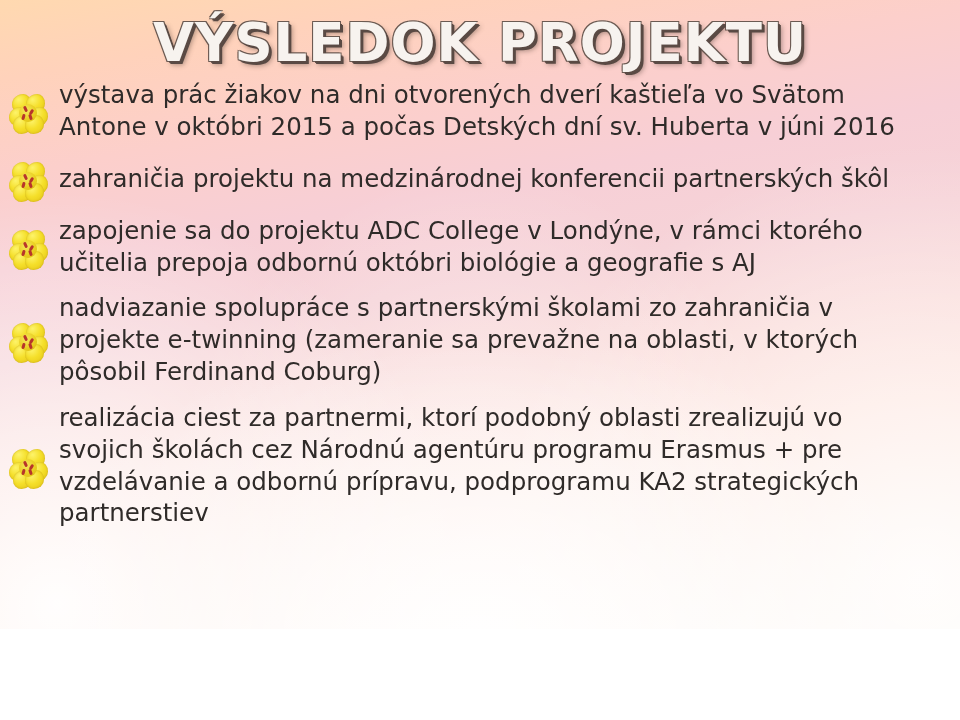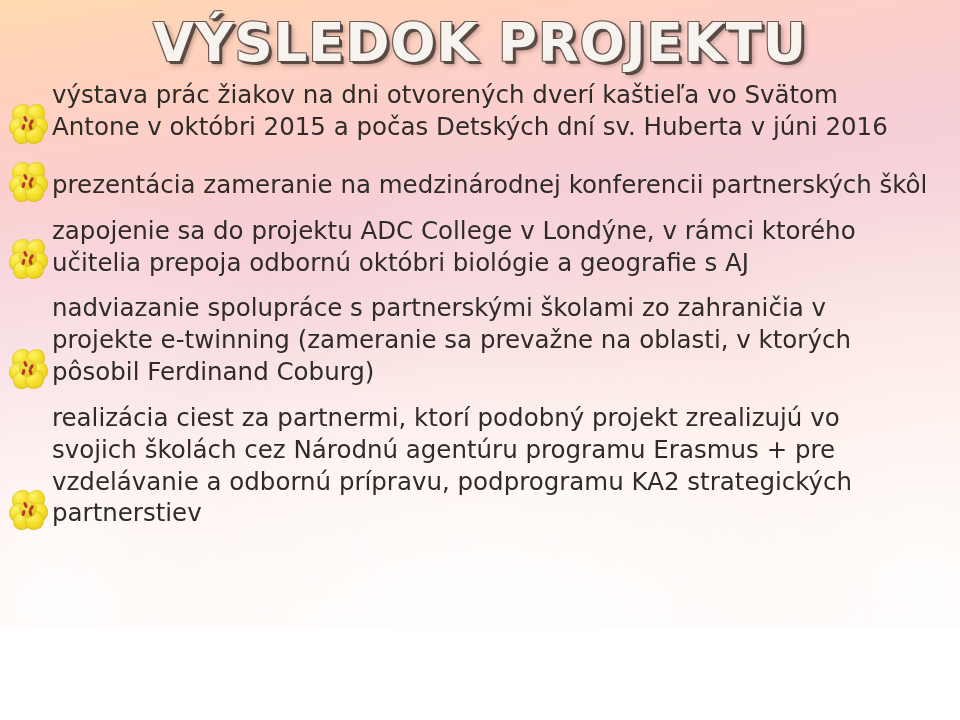--- a/index.html
+++ b/index.html
@@ -69,22 +69,23 @@
   .bullets {
     position: relative;
     z-index: 3;
     list-style: none;
     margin: 0;
     padding: 0 26px 0 8px;
   }
 
   .bullet {
     display: flex;
-    align-items: flex-end;
+    align-items: center;
     margin-bottom: 14px;
+    gap: 7px;
   }
 
   .bullet-icon {
     flex: 0 0 auto;
     width: 42px;
     height: 40px;
     margin-top: 4px;
     position: relative;
   }
 
@@ -175,21 +176,21 @@
             <span class="petal p4"></span>
           <span class="petal p5"></span>
             <span class="petal p6"></span>
           <span class="center"></span>
           <span class="speck s1"></span>
             <span class="speck s2"></span>
           <span class="speck s3"></span>
             <span class="speck s4"></span>
         </span>
       </span>
-      <span class="bullet-text">prezentácia zameranie na medzinárodnej konferencii partnerských škôl</span>
+      <span class="bullet-text">zahraničia projektu na medzinárodnej konferencii partnerských škôl</span>
     </li>
 
     <li class="bullet">
       <span class="bullet-icon">
         <span class="flower">
           <span class="petal p1"></span>
             <span class="petal p2"></span>
           <span class="petal p3"></span>
             <span class="petal p4"></span>
           <span class="petal p5"></span>
@@ -232,17 +233,17 @@
             <span class="petal p4"></span>
           <span class="petal p5"></span>
             <span class="petal p6"></span>
           <span class="center"></span>
           <span class="speck s1"></span>
             <span class="speck s2"></span>
           <span class="speck s3"></span>
             <span class="speck s4"></span>
         </span>
       </span>
-      <span class="bullet-text">realizácia ciest za partnermi, ktorí podobný projekt zrealizujú vo svojich školách cez Národnú agentúru programu Erasmus + pre vzdelávanie a odbornú prípravu, podprogramu KA2 strategických partnerstiev</span>
+      <span class="bullet-text">realizácia ciest za partnermi, ktorí podobný oblasti zrealizujú vo svojich školách cez Národnú agentúru programu Erasmus + pre vzdelávanie a odbornú prípravu, podprogramu KA2 strategických partnerstiev</span>
     </li>
 
   </ul>
 </div>
 
 </body></html>

